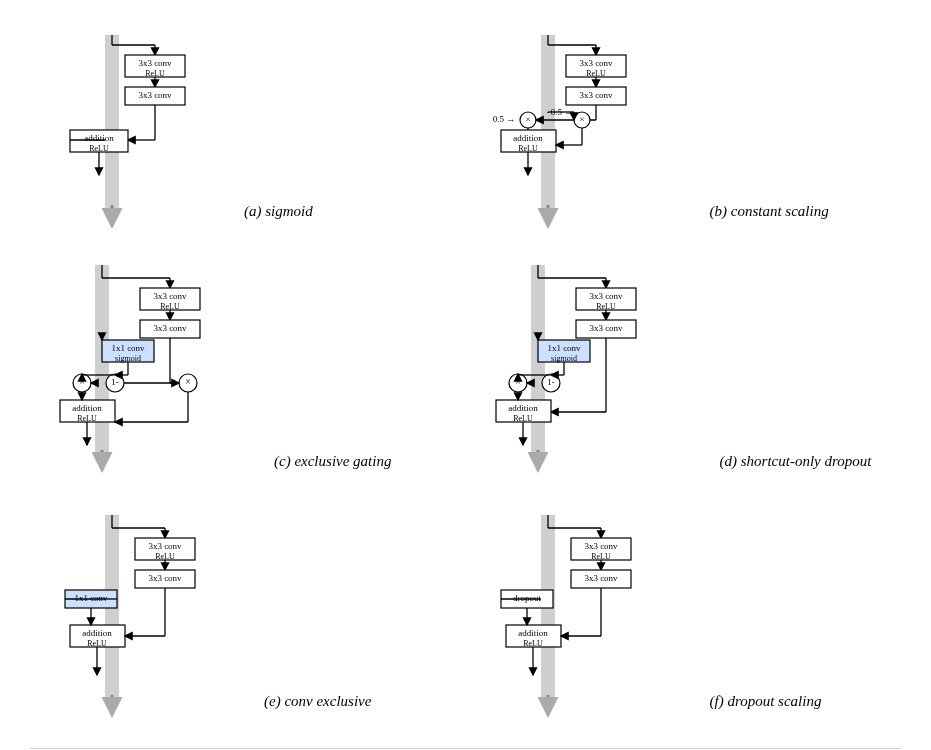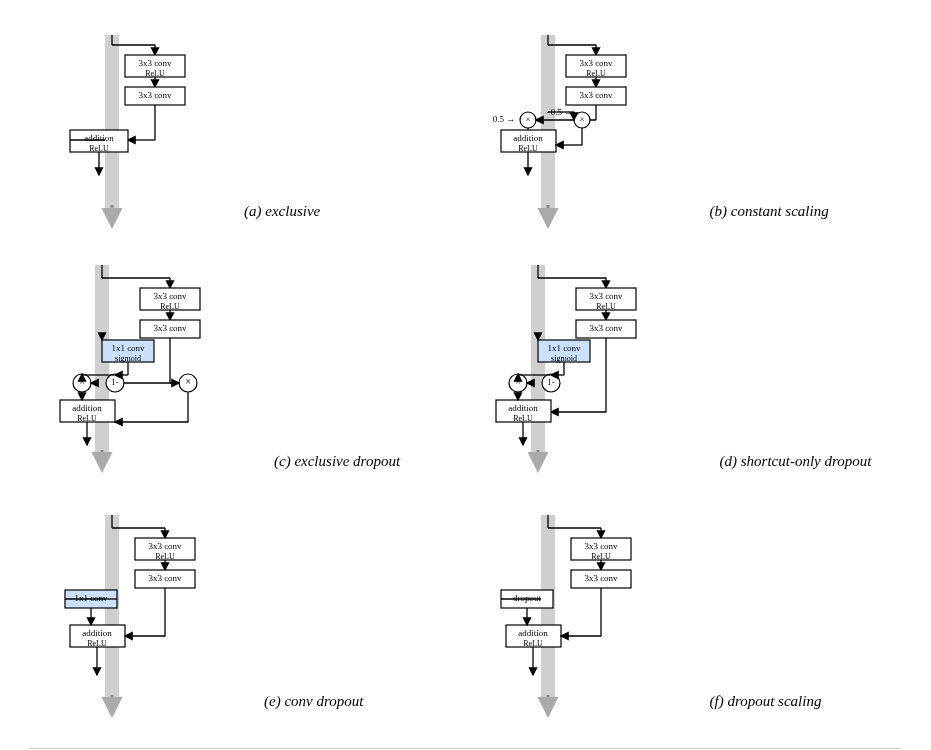--- a/index.html
+++ b/index.html
@@ -117,21 +117,21 @@
         <line x1="105" y1="110" x2="78" y2="110" stroke="#000" stroke-width="1.3" marker-end="url(#arrowhead)"></line>
 
         <rect x="20" y="100" width="58" height="22" class="box-node"></rect>
         <text x="49" y="109" font-size="9" text-anchor="middle" dominant-baseline="middle">addition</text>
         <text x="49" y="119" font-size="8" text-anchor="middle" dominant-baseline="middle">ReLU</text>
 
         <line x1="55" y1="110" x2="20" y2="110" stroke="#000" stroke-width="1.3"></line>
 
         <line x1="49" y1="122" x2="49" y2="145" stroke="#000" stroke-width="1.3" marker-end="url(#arrowhead)"></line>
       </svg>
-      <div class="diagram-label">(a) exclusive</div>
+      <div class="diagram-label">(a) sigmoid</div>
     </div>
 
     <div class="diagram-cell">
       <svg width="210" height="200">
 
         <rect x="55" y="5" width="14" height="175" class="grey-bar"></rect>
         <line x1="62" y1="175" x2="62" y2="196" stroke="#888" stroke-width="3" marker-end="url(#arrowhead-grey2)"></line>
 
         <line x1="62" y1="5" x2="62" y2="15" stroke="#000" stroke-width="1.3"></line>
         <line x1="62" y1="15" x2="110" y2="15" stroke="#000" stroke-width="1.3"></line>
@@ -224,21 +224,21 @@
         <text x="37" y="149" font-size="9" text-anchor="middle" dominant-baseline="middle">addition</text>
         <text x="37" y="159" font-size="8" text-anchor="middle" dominant-baseline="middle">ReLU</text>
 
         <line x1="32" y1="132" x2="32" y2="140" stroke="#000" stroke-width="1.3" marker-end="url(#arrowhead)"></line>
 
         <line x1="138" y1="132" x2="138" y2="162" stroke="#000" stroke-width="1.3"></line>
         <line x1="138" y1="162" x2="65" y2="162" stroke="#000" stroke-width="1.3" marker-end="url(#arrowhead)"></line>
 
         <line x1="37" y1="162" x2="37" y2="185" stroke="#000" stroke-width="1.3" marker-end="url(#arrowhead)"></line>
       </svg>
-      <div class="diagram-label">(c) exclusive dropout</div>
+      <div class="diagram-label">(c) exclusive gating</div>
     </div>
 
     <div class="diagram-cell">
       <svg width="220" height="220">
 
         <rect x="45" y="5" width="14" height="190" class="grey-bar"></rect>
         <line x1="52" y1="190" x2="52" y2="210" stroke="#888" stroke-width="3" marker-end="url(#arrowhead-grey2)"></line>
 
         <line x1="52" y1="5" x2="52" y2="18" stroke="#000" stroke-width="1.3"></line>
         <line x1="52" y1="18" x2="120" y2="18" stroke="#000" stroke-width="1.3"></line>
@@ -314,21 +314,21 @@
         <text x="47" y="124" font-size="9" text-anchor="middle" dominant-baseline="middle">addition</text>
         <text x="47" y="134" font-size="8" text-anchor="middle" dominant-baseline="middle">ReLU</text>
 
         <line x1="41" y1="98" x2="41" y2="115" stroke="#000" stroke-width="1.3" marker-end="url(#arrowhead)"></line>
 
         <line x1="115" y1="78" x2="115" y2="126" stroke="#000" stroke-width="1.3"></line>
         <line x1="115" y1="126" x2="75" y2="126" stroke="#000" stroke-width="1.3" marker-end="url(#arrowhead)"></line>
 
         <line x1="47" y1="137" x2="47" y2="165" stroke="#000" stroke-width="1.3" marker-end="url(#arrowhead)"></line>
       </svg>
-      <div class="diagram-label">(e) conv dropout</div>
+      <div class="diagram-label">(e) conv exclusive</div>
     </div>
 
     <div class="diagram-cell">
       <svg width="210" height="210">
 
         <rect x="55" y="5" width="14" height="185" class="grey-bar"></rect>
         <line x1="62" y1="185" x2="62" y2="205" stroke="#888" stroke-width="3" marker-end="url(#arrowhead-grey2)"></line>
 
         <line x1="62" y1="5" x2="62" y2="18" stroke="#000" stroke-width="1.3"></line>
         <line x1="62" y1="18" x2="115" y2="18" stroke="#000" stroke-width="1.3"></line>

